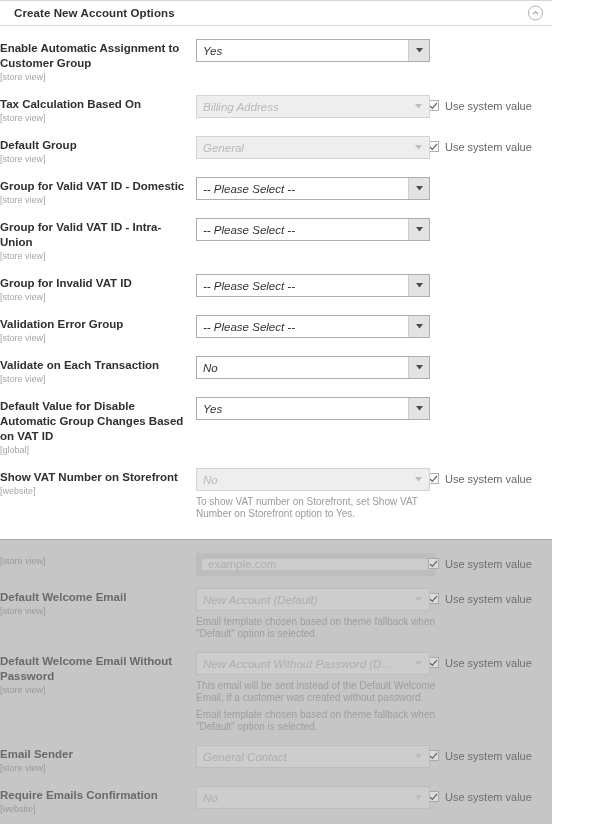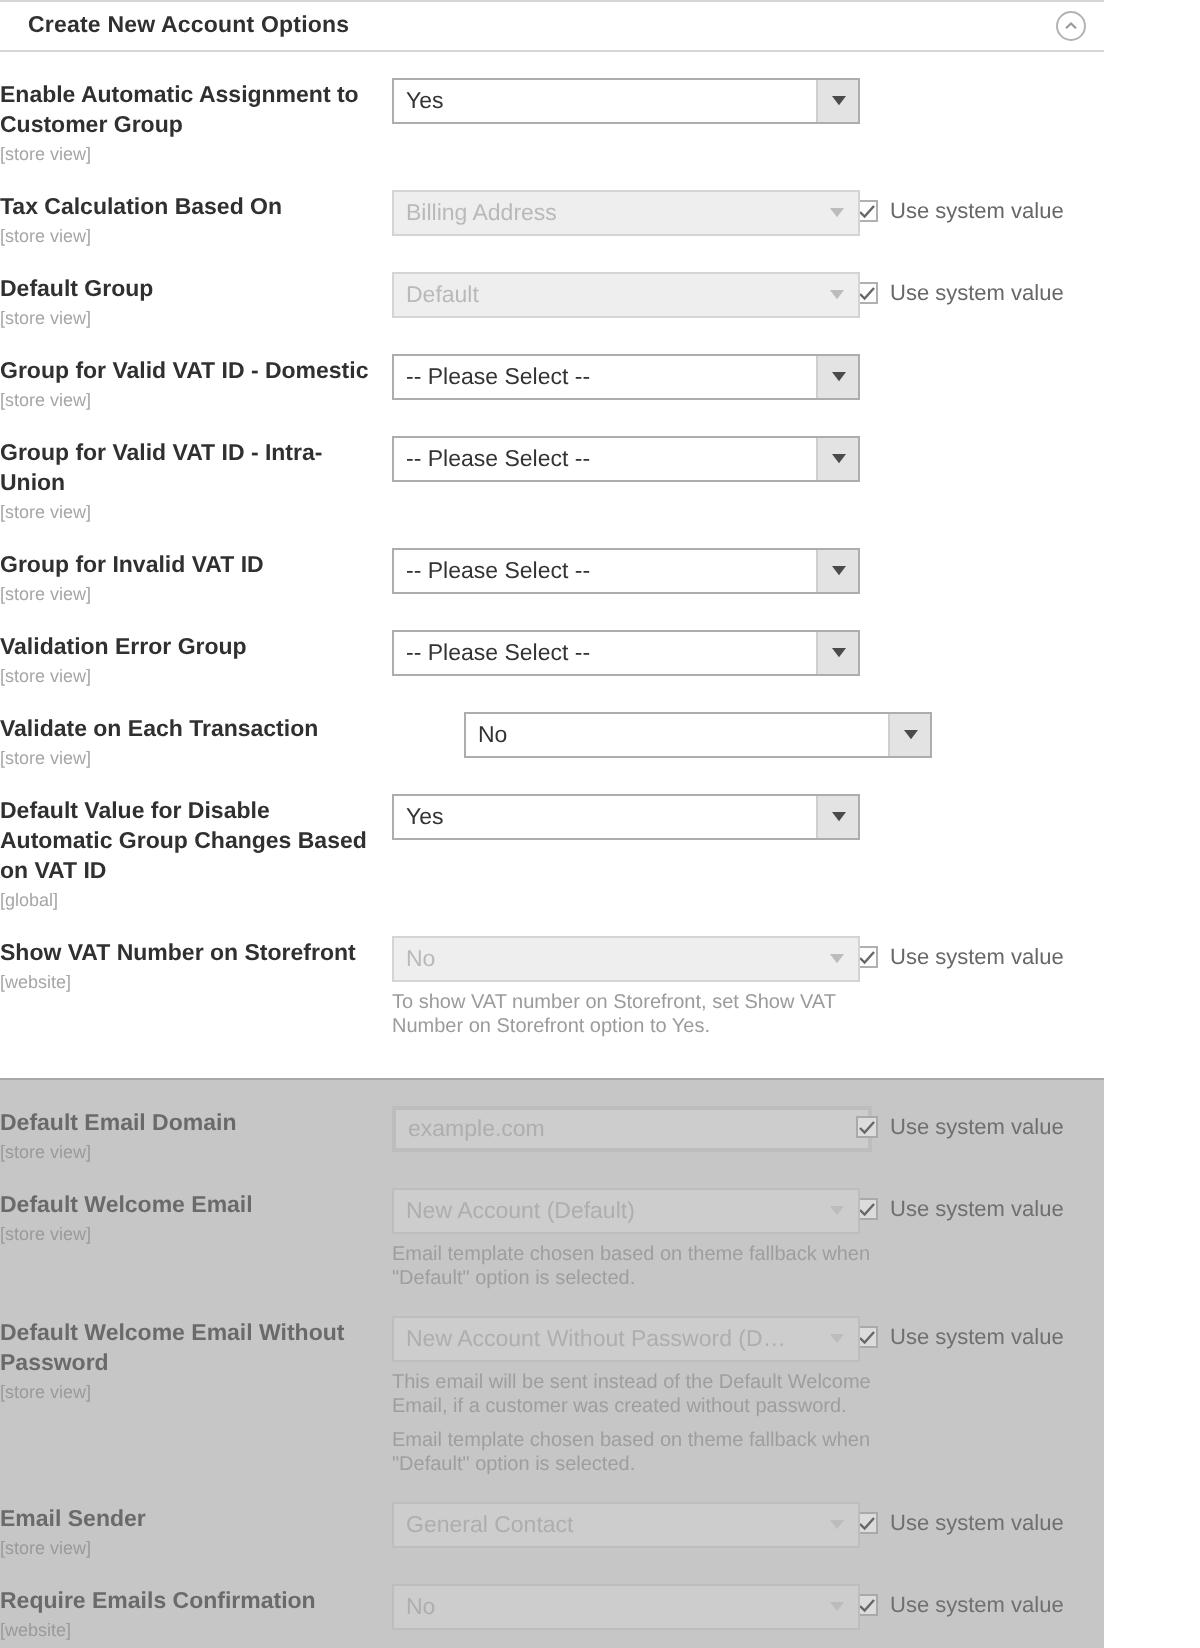--- a/index.html
+++ b/index.html
@@ -101,20 +101,21 @@
 
   
   .select {
     position: relative;
     width: 234px;
     height: 23px;
     border: 1px solid #adadad;
     background: #ffffff;
     display: flex;
     align-items: center;
+    font-style: italic;
   }
   .select-value {
     font-size: 11.5px;
     color: #333333;
     padding-left: 6px;
     white-space: nowrap;
     overflow: hidden;
     text-overflow: ellipsis;
     flex: 1 1 auto;
   }
@@ -143,24 +144,24 @@
     border-color: #bdbdbd;
     background: #cdcdcd;
     gap: 10px;
   }
   .section--disabled .select--disabled .select-value { color: #aeaeae; }
 
   
   .text-input {
     width: 240px;
     height: 23px;
-    border: 2px solid #3b82f6;
+    border: 6px solid #3b82f6;
     background: #eeeeee;
     display: flex;
-    align-items: center;
+    align-items: flex-end;
   }
   .text-input .input-value {
     font-size: 11.5px;
     color: #b9b9b9;
     padding-left: 6px;
   }
   .section--disabled .text-input {
     border-color: #bdbdbd;
     background: #cdcdcd;
   }
@@ -275,21 +276,21 @@
             <span class="sysval-label">Use system value</span>
           </div>
         </div>
         <div class="field" style="margin-bottom: 9px;">
           <div class="field-label-col">
             <span class="field-label">Default Group</span>
             <span class="field-scope">[store view]</span>
           </div>
           <div class="field-control-col">
             <div class="select select--disabled">
-              <span class="select-value">Default</span>
+              <span class="select-value">General</span>
               <span class="select-arrow">
                 <svg width="7" height="5" viewBox="0 0 7 5">
                   <polygon points="0,0 7,0 3.5,4.6" fill="#bcbcbc"></polygon>
                 </svg>
               </span>
             </div>
           </div>
           <div class="sysval">
             <span class="checkbox">
               <svg width="9" height="8" viewBox="0 0 9 8">
@@ -388,21 +389,21 @@
           </div>
           <div class="sysval sysval--empty">
             <span class="checkbox">
               <svg width="9" height="8" viewBox="0 0 9 8">
                 <polyline points="1,4 3.3,6.3 8,1" fill="none" stroke="#666" stroke-width="1.2"></polyline>
               </svg>
             </span>
             <span class="sysval-label">Use system value</span>
           </div>
         </div>
-        <div class="field" style="margin-bottom: 9px; gap: 36px;">
+        <div class="field" style="margin-bottom: 9px;">
           <div class="field-label-col">
             <span class="field-label">Validate on Each Transaction</span>
             <span class="field-scope">[store view]</span>
           </div>
           <div class="field-control-col">
             <div class="select">
               <span class="select-value">No</span>
               <span class="select-arrow">
                 <svg width="7" height="5" viewBox="0 0 7 5">
                   <polygon points="0,0 7,0 3.5,4.6" fill="#4b4b4b"></polygon>
@@ -465,21 +466,20 @@
                 <polyline points="1,4 3.3,6.3 8,1" fill="none" stroke="#666" stroke-width="1.2"></polyline>
               </svg>
             </span>
             <span class="sysval-label">Use system value</span>
           </div>
         </div>
       </div>
       <div class="section section--disabled" style="padding-top: 10px; padding-bottom: 10px;">
         <div class="field" style="margin-bottom: 9px;">
           <div class="field-label-col">
-            <span class="field-label">Default Email Domain</span>
             <span class="field-scope">[store view]</span>
           </div>
           <div class="field-control-col">
             <div class="text-input">
               <span class="input-value">example.com</span>
             </div>
           </div>
           <div class="sysval">
             <span class="checkbox">
               <svg width="9" height="8" viewBox="0 0 9 8">

